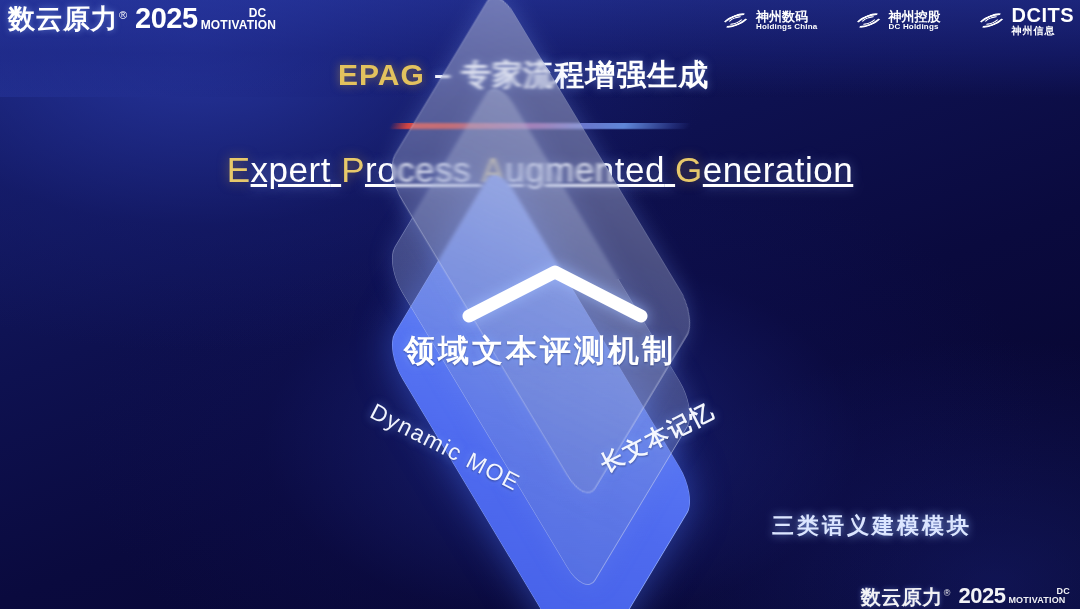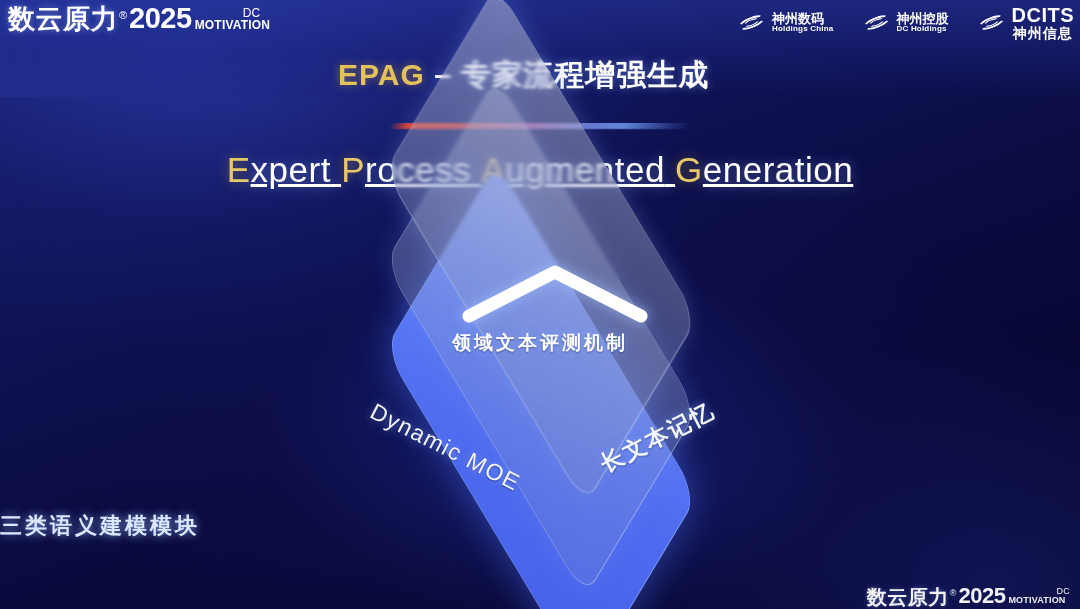--- a/index.html
+++ b/index.html
@@ -51,50 +51,50 @@
     top: -12px;
     margin-left: 1px;
     margin-right: 1px;
   }
   .brand-year {
     color: #ffffff;
     font-size: 29px;
     font-weight: 700;
     letter-spacing: -0.5px;
     line-height: 1;
-    margin-left: 1px;
+    margin-left: 7px;
   }
   .brand-dc {
     display: inline-flex;
     flex-direction: column;
     margin-left: 3px;
     line-height: 1;
     position: relative;
     top: -2px;
   }
-  .brand-dc-top { color: #ffffff; font-size: 12px; font-weight: 400; letter-spacing: 0.3px; padding-left: 48px; }
+  .brand-dc-top { color: #ffffff; font-size: 12px; font-weight: 700; letter-spacing: 0.3px; padding-left: 48px; }
   .brand-dc-bot { color: #ffffff; font-size: 12px; font-weight: 700; letter-spacing: 0.2px; }
 
   .live-line {
     position: absolute;
     left: 7px; top: 52px;
     color: #ffffff;
     font-size: 25px;
     font-weight: 700;
     letter-spacing: 0.5px;
     white-space: nowrap;
     text-shadow: 0 0 8px rgba(130,170,255,0.6);
   }
 
   
   .logos {
     position: absolute;
     right: 6px; top: 5px;
     display: flex;
-    gap: 28px;
+    gap: 36px;
     align-items: center;
   }
   .logo-unit { display: flex; align-items: center; gap: 5px; }
   .logo-mark {
     width: 30px; height: 24px;
     position: relative;
     flex: none;
   }
   .logo-mark::before,
   .logo-mark::after {
@@ -109,21 +109,21 @@
     border-color: #ffffff transparent #ffffff transparent;
   }
   .logo-mark::after {
     transform: rotate(-22deg) scale(0.58);
     border-color: #ffffff transparent #ffffff transparent;
   }
   .logo-text { display: flex; flex-direction: column; line-height: 1.05; }
   .logo-cn { color: #ffffff; font-size: 13px; font-weight: 700; white-space: nowrap; }
   .logo-cn.big { font-size: 20px; letter-spacing: 0.5px; }
   .logo-en { color: #ffffff; font-size: 8px; font-weight: 700; white-space: nowrap; letter-spacing: 0.2px; }
-  .logo-en.sub-cn { font-size: 14px; letter-spacing: 1px; text-align: center; }
+  .logo-en.sub-cn { font-size: 10px; letter-spacing: 1px; }
 
   
   .headline {
     position: absolute;
     left: 338px; top: 55px;
     font-size: 30px;
     font-weight: 700;
     white-space: nowrap;
     letter-spacing: 1px;
   }
@@ -235,21 +235,21 @@
     position: absolute;
     color: #ffffff;
     white-space: nowrap;
     font-weight: 700;
     text-shadow: 0 0 9px rgba(120,160,255,0.7), 0 1px 2px rgba(10,10,50,0.5);
   }
   .label-top {
     left: 0; top: 330px;
     width: 1080px;
     text-align: center;
-    font-size: 19px;
+    font-size: 31px;
     letter-spacing: 3px;
   }
   .label-dynamic {
     left: 378px; top: 398px;
     font-size: 23px;
     font-weight: 400;
     letter-spacing: 1.5px;
     transform: rotate(27deg);
     transform-origin: left top;
     color: #f2f5ff;
@@ -258,21 +258,21 @@
     left: 595px; top: 452px;
     font-size: 23px;
     letter-spacing: 2px;
     transform: rotate(-27deg);
     transform-origin: left top;
     color: #f4f7ff;
   }
   .label-bottom {
     left: 0; top: 511px;
     width: 972px;
-    text-align: left;
+    text-align: right;
     font-size: 22px;
     letter-spacing: 3px;
     color: #dce6ff;
     text-shadow: 0 0 10px rgba(150,185,255,0.85);
   }
 
   
   .footer-lockup {
     position: absolute;
     right: 10px; bottom: 2px;

